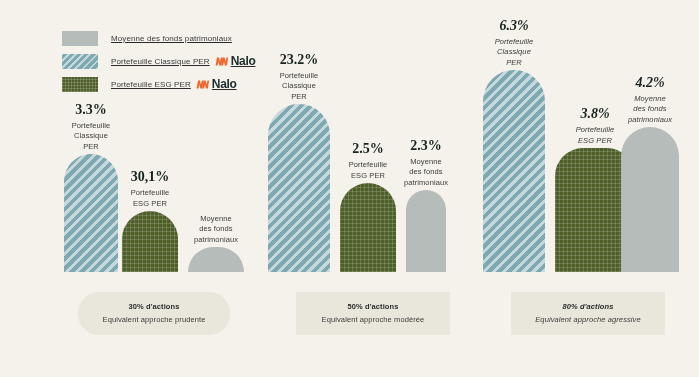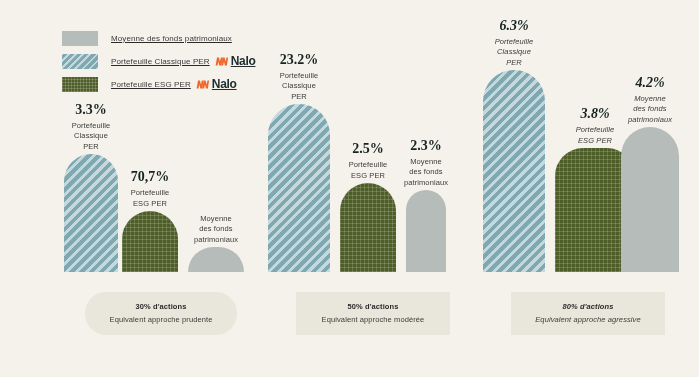--- a/index.html
+++ b/index.html
@@ -239,40 +239,40 @@
             <div>Portefeuille</div>
             <div>Classique</div>
             <div>PER</div>
           </div>
         </div>
       </div>
 
       <div class="bar-slot" style="left:77px; width:56px; height:61px;">
         <div class="bar bar-green" style="height:61px; border-radius:28px 28px 0 0;"></div>
         <div class="bar-label" style="bottom:63px;">
-          <div class="bar-value">70,7%</div>
+          <div class="bar-value">30,1%</div>
           <div class="bar-name">
             <div>Portefeuille</div>
             <div>ESG PER</div>
           </div>
         </div>
       </div>
 
       <div class="bar-slot" style="left:143px; width:56px; height:25px;">
         <div class="bar bar-grey" style="height:25px; border-radius:28px 28px 0 0;"></div>
         <div class="bar-label" style="bottom:27px;">
           <div class="bar-name">
             <div>Moyenne</div>
             <div>des fonds</div>
             <div>patrimoniaux</div>
           </div>
         </div>
       </div>
 
-      <div class="caption" style="left:40px; width:152px;border-radius:21px;">
+      <div class="caption" style="left:33px; width:152px;border-radius:21px;">
         <div class="caption-title">30% d'actions</div>
         <div class="caption-sub">Equivalent approche prudente</div>
       </div>
     </div>
 
     <div class="group" style="left:263px; width:212px;">
 
       <div class="bar-slot" style="left:5px; width:62px; height:168px;">
         <div class="bar bar-blue" style="height:168px; border-radius:31px 31px 0 0;"></div>
         <div class="bar-label" style="bottom:170px;">

